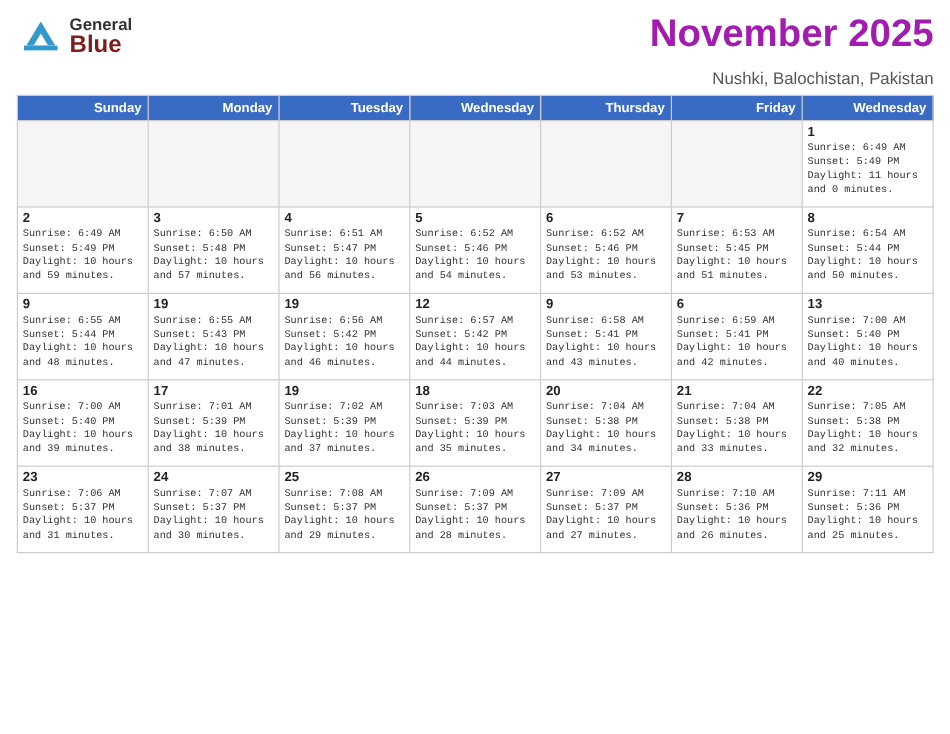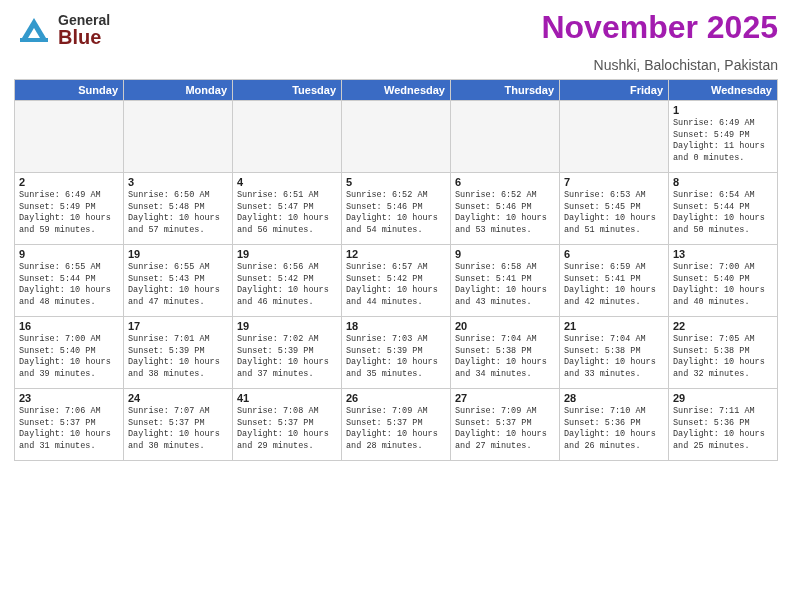--- a/index.html
+++ b/index.html
@@ -243,21 +243,21 @@
         <tr>
           <td>
             <div class="day-number">23</div>
             <div class="day-info">Sunrise: 7:06 AM<br>Sunset: 5:37 PM<br>Daylight: 10 hours and 31 minutes.</div>
           </td>
           <td>
             <div class="day-number">24</div>
             <div class="day-info">Sunrise: 7:07 AM<br>Sunset: 5:37 PM<br>Daylight: 10 hours and 30 minutes.</div>
           </td>
           <td>
-            <div class="day-number">41</div>
+            <div class="day-number">25</div>
             <div class="day-info">Sunrise: 7:08 AM<br>Sunset: 5:37 PM<br>Daylight: 10 hours and 29 minutes.</div>
           </td>
           <td>
             <div class="day-number">26</div>
             <div class="day-info">Sunrise: 7:09 AM<br>Sunset: 5:37 PM<br>Daylight: 10 hours and 28 minutes.</div>
           </td>
           <td>
             <div class="day-number">27</div>
             <div class="day-info">Sunrise: 7:09 AM<br>Sunset: 5:37 PM<br>Daylight: 10 hours and 27 minutes.</div>
           </td>

